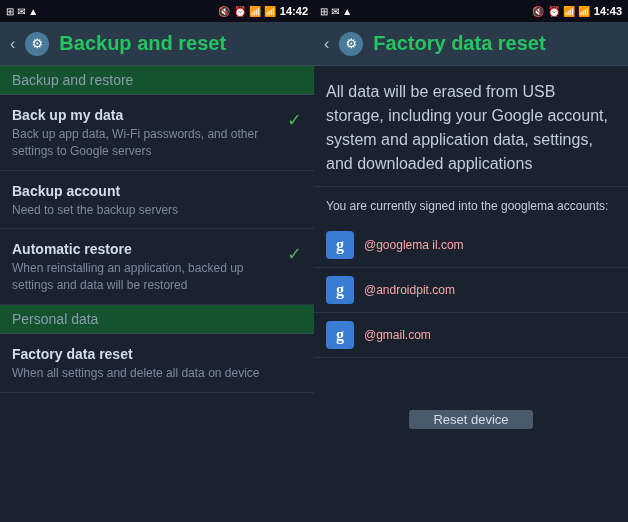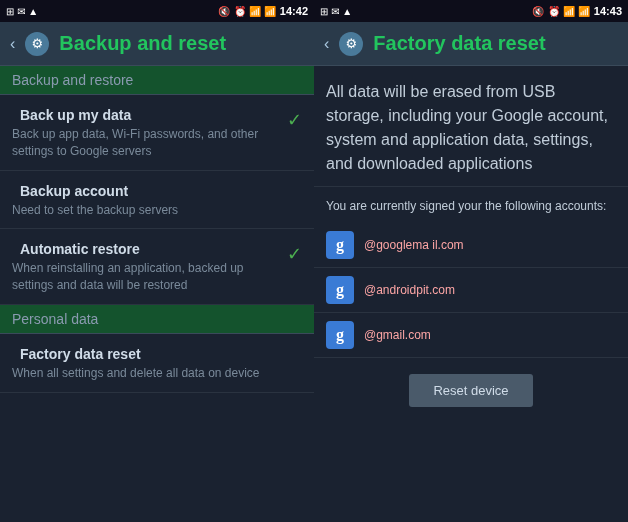--- a/index.html
+++ b/index.html
@@ -106,21 +106,20 @@
     .setting-item-text {
       flex: 1;
       padding-right: 8px;
     }
 
     .setting-title {
       color: #d0dce8;
       font-size: 14px;
       font-weight: bold;
       margin-bottom: 3px;
-      margin-left: 8px;
     }
 
     .setting-desc {
       color: #7a8a9a;
       font-size: 12px;
       line-height: 1.4;
     }
 
     .checkmark {
       color: #4caf50;
@@ -177,24 +176,25 @@
     .reset-button-container {
       padding: 16px 12px;
       display: flex;
       justify-content: center;
     }
 
     .reset-button {
       background: #4a5a6a;
       color: #d0dce8;
       border: none;
-      padding: 9px 24px;
+      padding: 2px 24px;
       font-size: 13px;
       border-radius: 3px;
       cursor: pointer;
+      margin-top: 36px;
     }
   </style>
 </head>
 <body>
 
 <div class="phone-screen">
 
   <div class="status-bar">
     <div class="status-icons">
       <span>⊞ ✉ ▲</span>
@@ -273,21 +273,21 @@
     <div class="nav-gear-icon">
       <span>⚙</span>
     </div>
     <span class="nav-title">Factory data reset</span>
   </div>
 
   <div class="screen-content">
 
     <div class="reset-info-text">All data will be erased from USB storage, including your Google account, system and application data, settings, and downloaded applications</div>
 
-    <div class="accounts-title">You are currently signed your the following accounts:</div>
+    <div class="accounts-title">You are currently signed into the googlema accounts:</div>
 
     <div class="account-item">
       <div class="google-icon">
         <span>g</span>
       </div>
       <span class="account-email">@googlema il.com</span>
     </div>
 
     <div class="account-item">
       <div class="google-icon">

